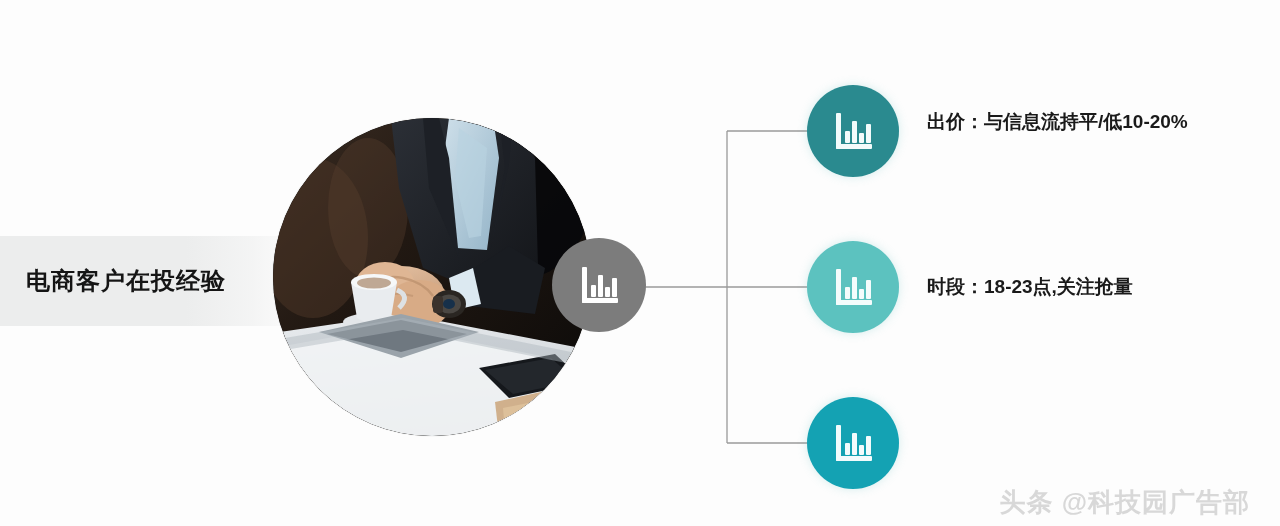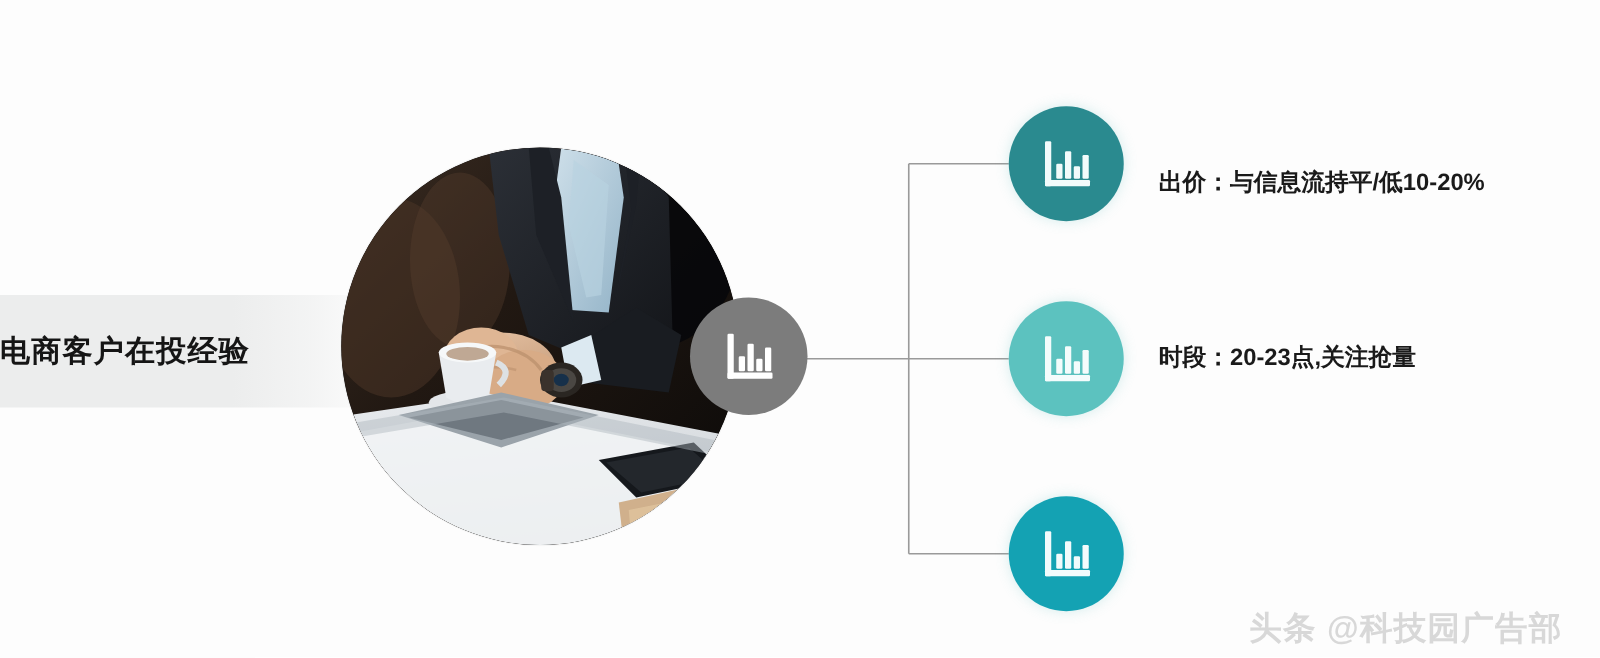--- a/index.html
+++ b/index.html
@@ -24,20 +24,21 @@
     position: absolute;
     left: 0;
     top: 236px;
     width: 300px;
     height: 90px;
     background: linear-gradient(to right, #eceded 0%, #eceded 62%, rgba(236,237,237,0.55) 84%, rgba(236,237,237,0) 100%);
     display: flex;
     align-items: center;
   }
   .title-banner-text {
+    margin-left: 26px;
     font-size: 24px;
     font-weight: 700;
     color: #151515;
     letter-spacing: 1px;
     white-space: nowrap;
   }
 
   
   .photo-circle {
     position: absolute;
@@ -97,21 +98,21 @@
   
   .node-label {
     position: absolute;
     font-size: 19px;
     font-weight: 700;
     color: #1a1a1a;
     line-height: 28px;
     z-index: 3;
     white-space: nowrap;
   }
-  .label-1 { left: 927px; top: 133px; }
+  .label-1 { left: 927px; top: 108px; }
   .label-2 { left: 927px; top: 273px; }
   .label-3 { left: 927px; top: 400px; }
   .label-line { display: block; }
 
   
   .watermark {
     position: absolute;
     right: 30px;
     bottom: 6px;
     font-size: 26px;
@@ -256,21 +257,21 @@
         <rect x="5" y="4" width="5" height="36" rx="1"></rect>
         <rect x="5" y="35" width="36" height="5" rx="1"></rect>
         <rect x="14" y="22" width="5" height="12" rx="1"></rect>
         <rect x="21" y="12" width="5" height="22" rx="1"></rect>
         <rect x="28" y="24" width="5" height="10" rx="1"></rect>
         <rect x="35" y="15" width="5" height="19" rx="1"></rect>
       </g>
     </svg>
   </div>
   <div class="node-label label-2">
-    <span class="label-line">时段：20-23点,关注抢量</span>
+    <span class="label-line">时段：18-23点,关注抢量</span>
   </div>
 
   <div class="node node-3" style="background:#14a2b3;">
     <svg class="node-icon" width="44" height="44" viewBox="0 0 44 44">
       <g fill="#f2fbfc">
         <rect x="5" y="4" width="5" height="36" rx="1"></rect>
         <rect x="5" y="35" width="36" height="5" rx="1"></rect>
         <rect x="14" y="22" width="5" height="12" rx="1"></rect>
         <rect x="21" y="12" width="5" height="22" rx="1"></rect>
         <rect x="28" y="24" width="5" height="10" rx="1"></rect>

